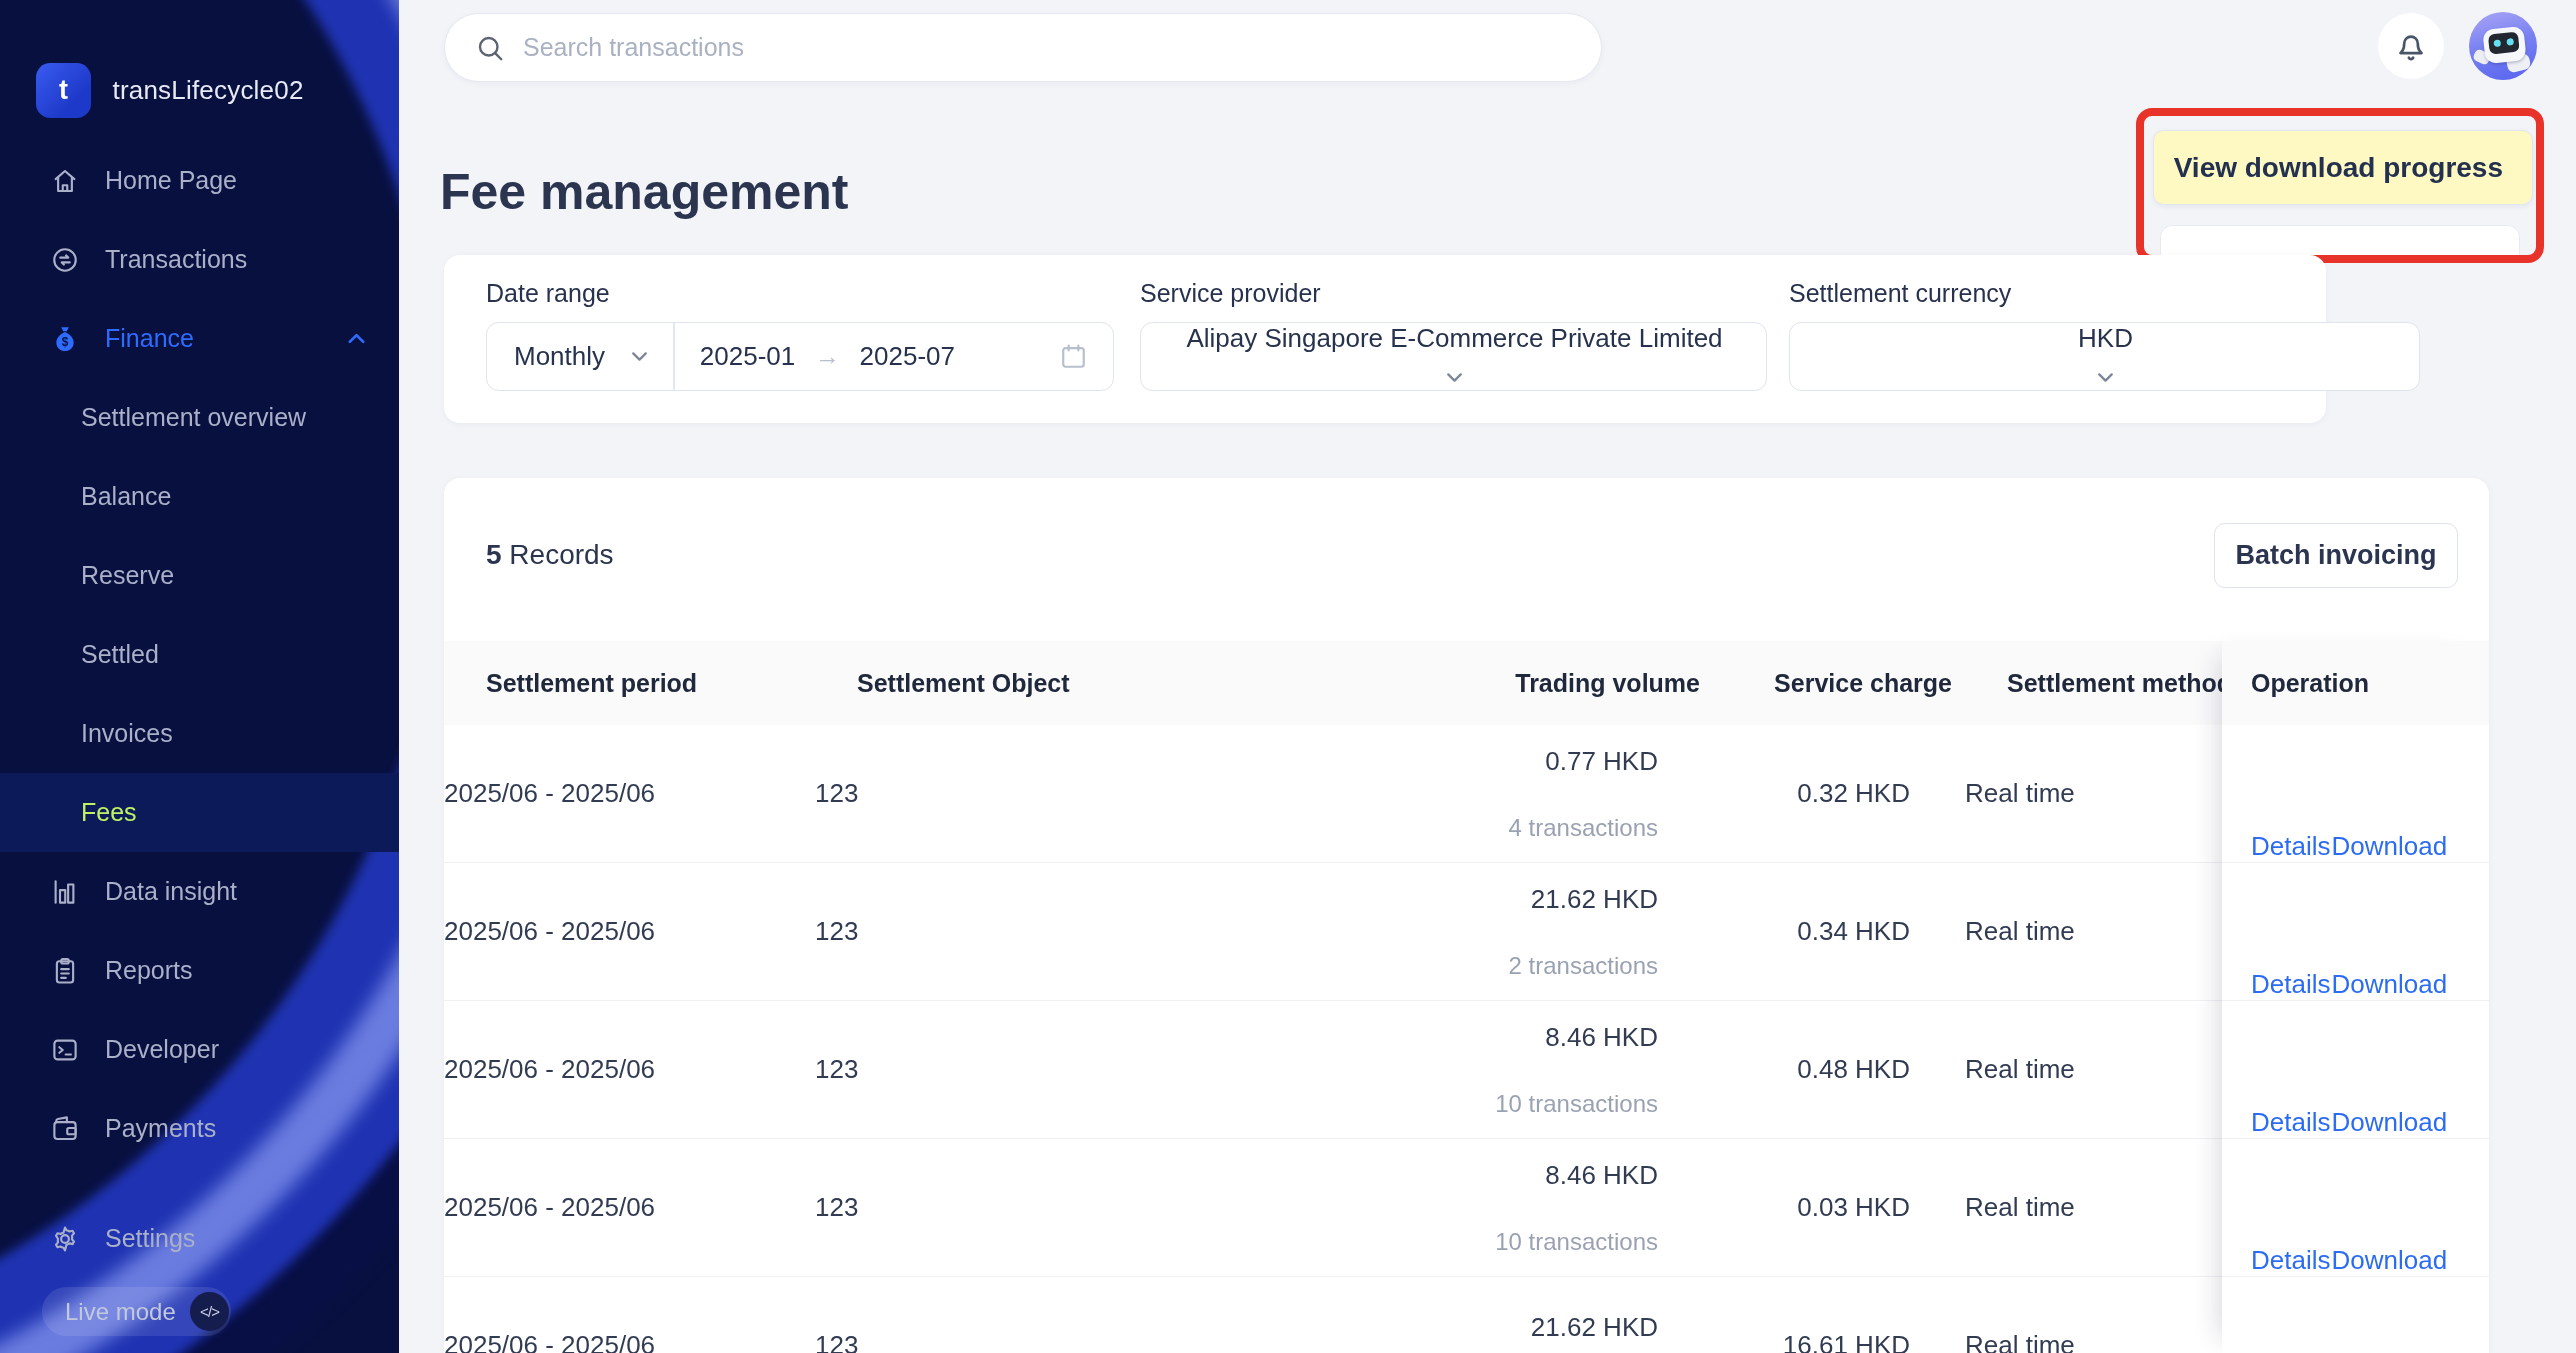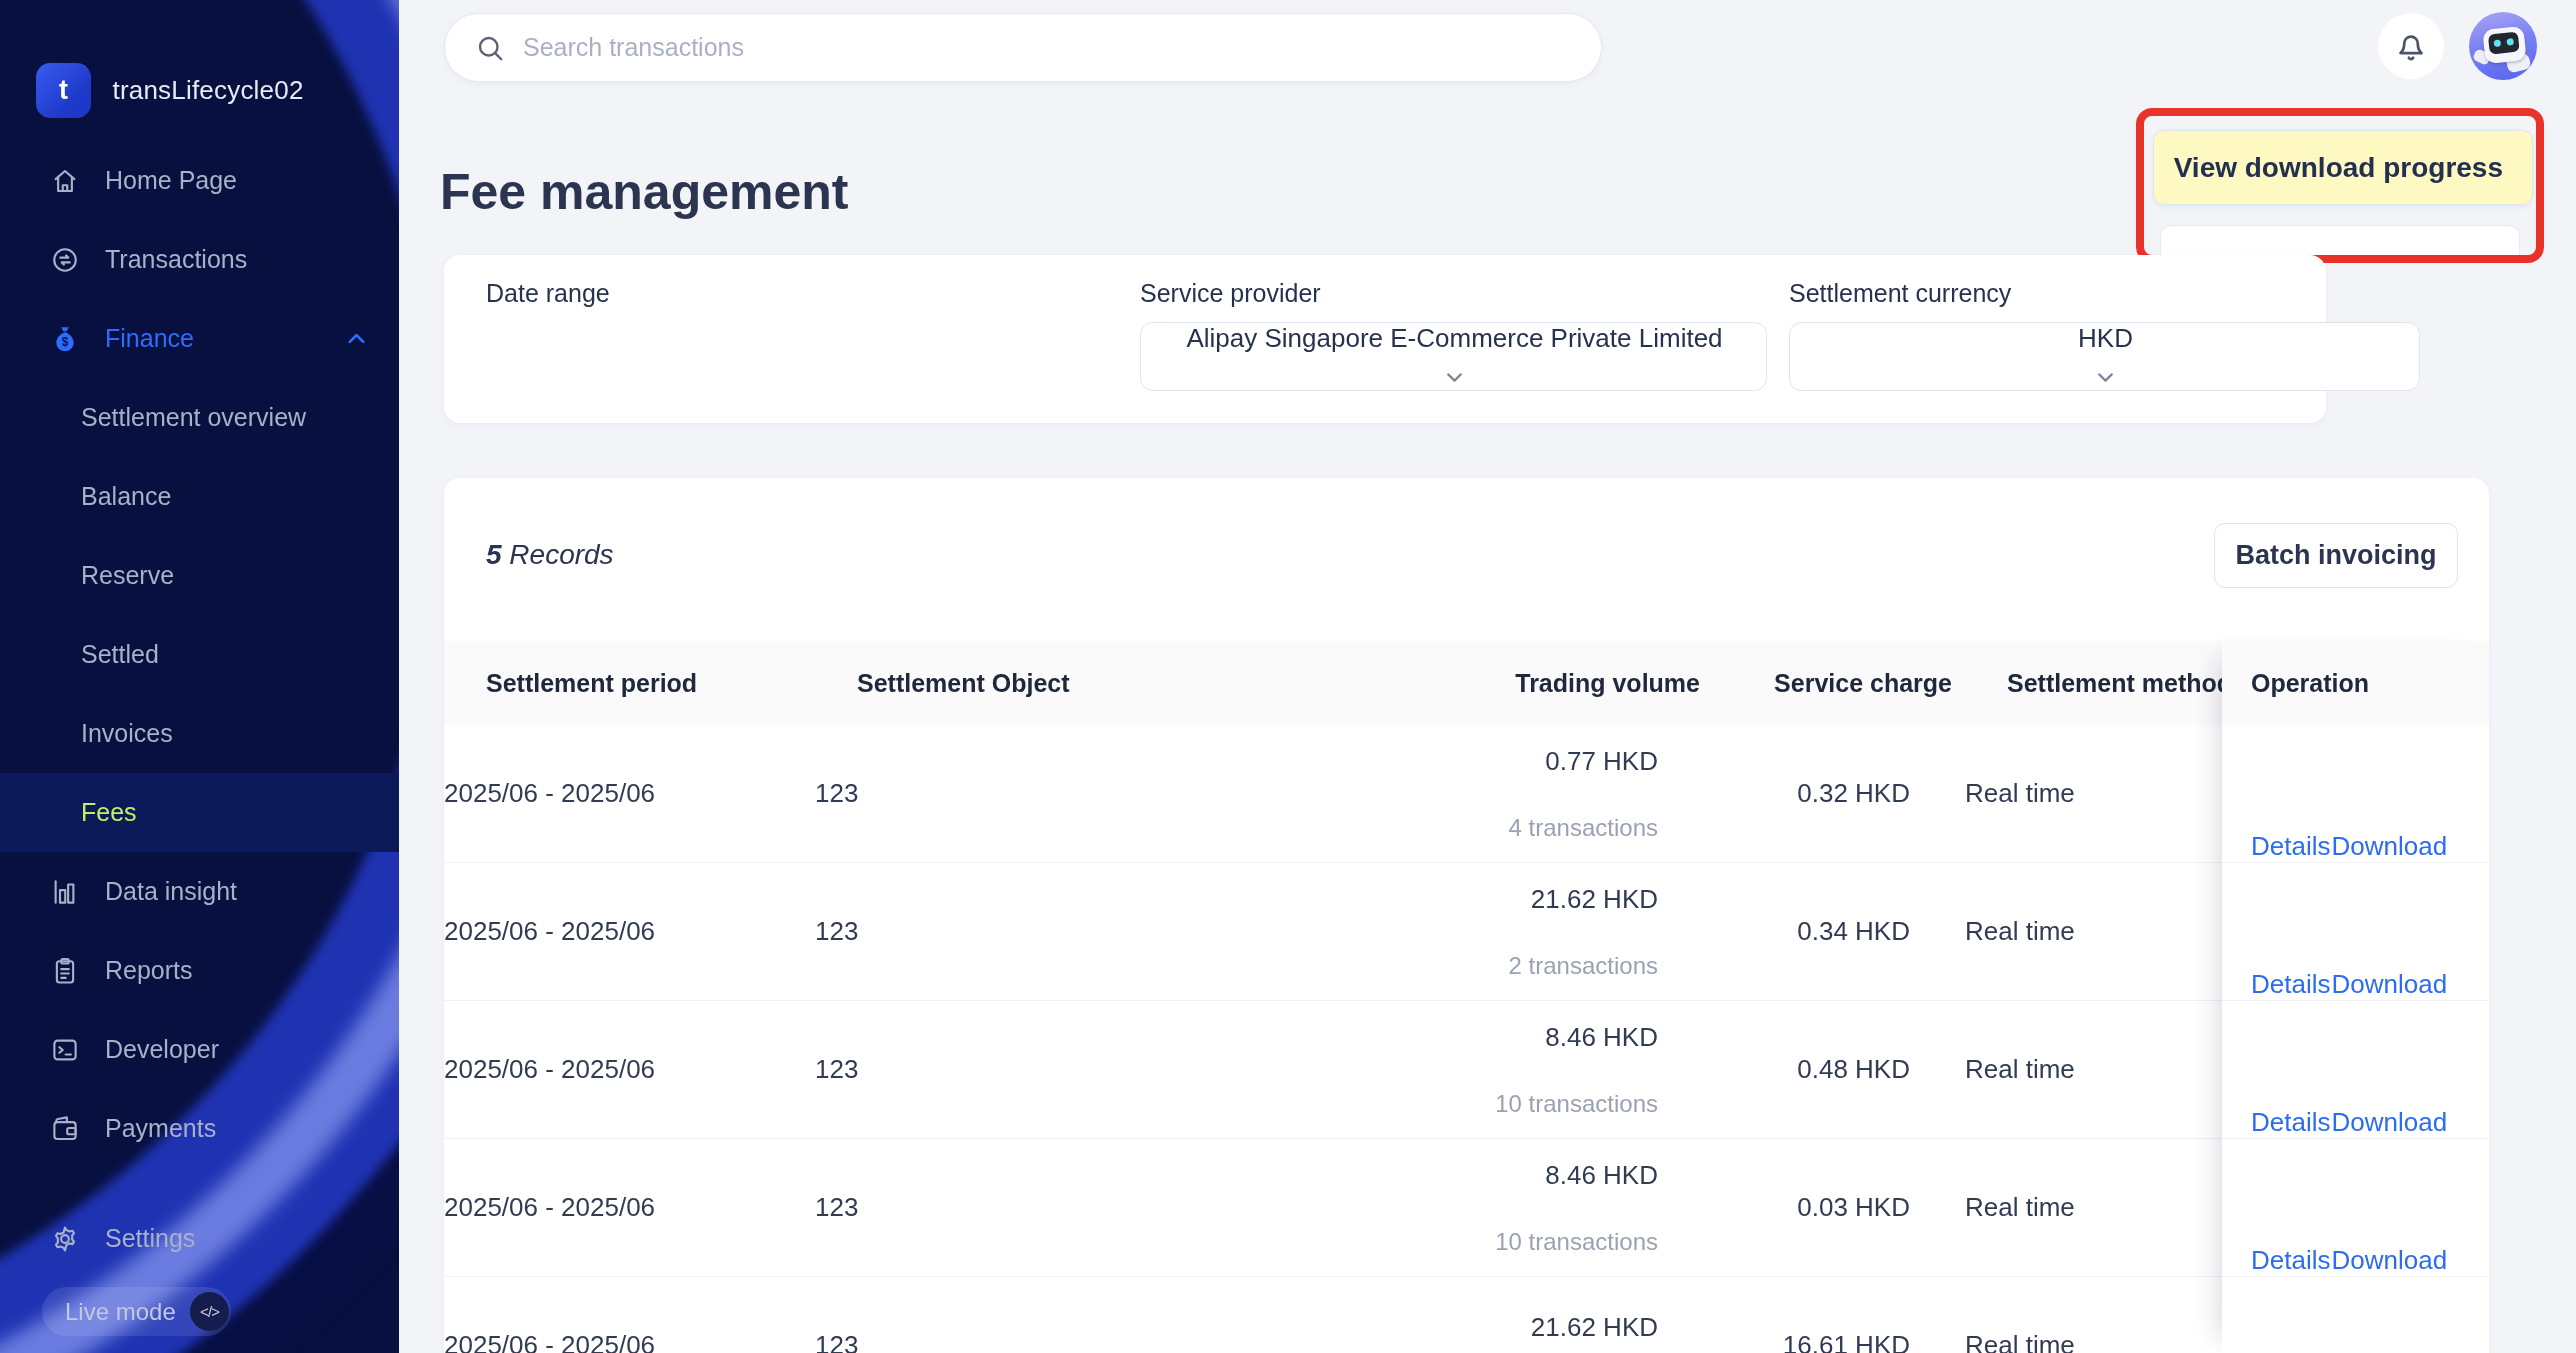--- a/index.html
+++ b/index.html
@@ -76,21 +76,21 @@
   .seg-divider{width:1.8px;height:100%;background:#e3e7ef;}
   .date-seg1{display:flex;align-items:center;justify-content:space-between;width:186px;padding:0 21.5px 0 27px;height:100%;cursor:pointer;}
   .date-seg2{display:flex;align-items:center;flex:1;height:100%;padding:0 25px;gap:19.7px;cursor:pointer;}
   .date-arrow{color:#b7bece;font-size:25px;}
   .cal-ic{width:29px;height:29px;color:#b7bece;margin-left:auto;}
   .sel-ctrl{justify-content:space-between;padding:0 25px 0 27px;cursor:pointer;flex-direction:column;}
 
   
   .table-card{position:absolute;left:444px;top:478px;width:2045px;height:875px;background:#fff;border-radius:16px 16px 0 0;
               overflow:hidden;box-shadow:0 1.8px 7.2px rgba(25,35,70,.04);}
-  .records{position:absolute;left:42px;top:61px;font-size:28px;color:#2b3550;font-style:italic;}
+  .records{position:absolute;left:42px;top:61px;font-size:28px;color:#2b3550;}
   .records b{font-weight:700;}
   .batch-btn{position:absolute;left:1770px;top:45px;width:244px;height:65px;background:#fff;border:1.8px solid #dde2ec;
              border-radius:10.7px;font-size:27px;font-weight:700;color:#2b3550;display:flex;align-items:center;justify-content:center;cursor:pointer;}
   .thead{position:absolute;left:0;top:163px;width:2045px;height:84px;background:#fafafb;display:flex;align-items:center;
          padding-left:42px;font-size:25px;font-weight:700;color:#20293c;}
   .rows{position:absolute;left:0;top:247px;width:2045px;}
   .t-row{height:138px;display:flex;align-items:center;border-bottom:1.8px solid #f0f1f5;font-size:26px;color:#313b52;}
   .c1{width:371px;} .c2{width:456px;}
   .c3{width:387px;text-align:right;} .c4{width:252px;text-align:right;} .c5{margin-left:55px;flex:1;white-space:nowrap;overflow:hidden;}
   .vol{display:flex;flex-direction:column;gap:9px;}
@@ -257,20 +257,38 @@
 
   <h1 class="page-title">Fee management</h1>
 
   <div class="anno">
     <div class="dl-btn">View download progress</div>
     <div class="dl-panel"></div>
   </div>
 
   <section class="filters-card">
     <div class="f-label" style="left:42px;top:24px;">Date range</div>
+    <div class="ctrl" style="left:42px;width:628px;padding:0;">
+      <div class="date-seg1">
+        <span>Monthly</span>
+        <svg class="chev" viewBox="0 0 24 24" fill="none" stroke="currentColor" stroke-width="2.2" stroke-linecap="round" stroke-linejoin="round">
+            <path d="M6 9l6 6 6-6"></path>
+          </svg>
+      </div>
+      <div class="seg-divider"></div>
+      <div class="date-seg2">
+        <span>2025-01</span>
+        <span class="date-arrow">→</span>
+        <span>2025-07</span>
+        <svg class="cal-ic" viewBox="0 0 24 24" fill="none" stroke="currentColor" stroke-width="1.8" stroke-linecap="round">
+            <rect x="3.5" y="5" width="17" height="15.5" rx="2"></rect>
+            <path d="M8 3v4M16 3v4"></path>
+          </svg>
+      </div>
+    </div>
 
     <div class="f-label" style="left:696px;top:24px;">Service provider</div>
     <div class="ctrl sel-ctrl" style="left:696px;width:627px;">
       <span>Alipay Singapore E-Commerce Private Limited</span>
       <svg class="chev" viewBox="0 0 24 24" fill="none" stroke="currentColor" stroke-width="2.2" stroke-linecap="round" stroke-linejoin="round">
           <path d="M6 9l6 6 6-6"></path>
         </svg>
     </div>
 
     <div class="f-label" style="left:1345px;top:24px;">Settlement currency</div>

